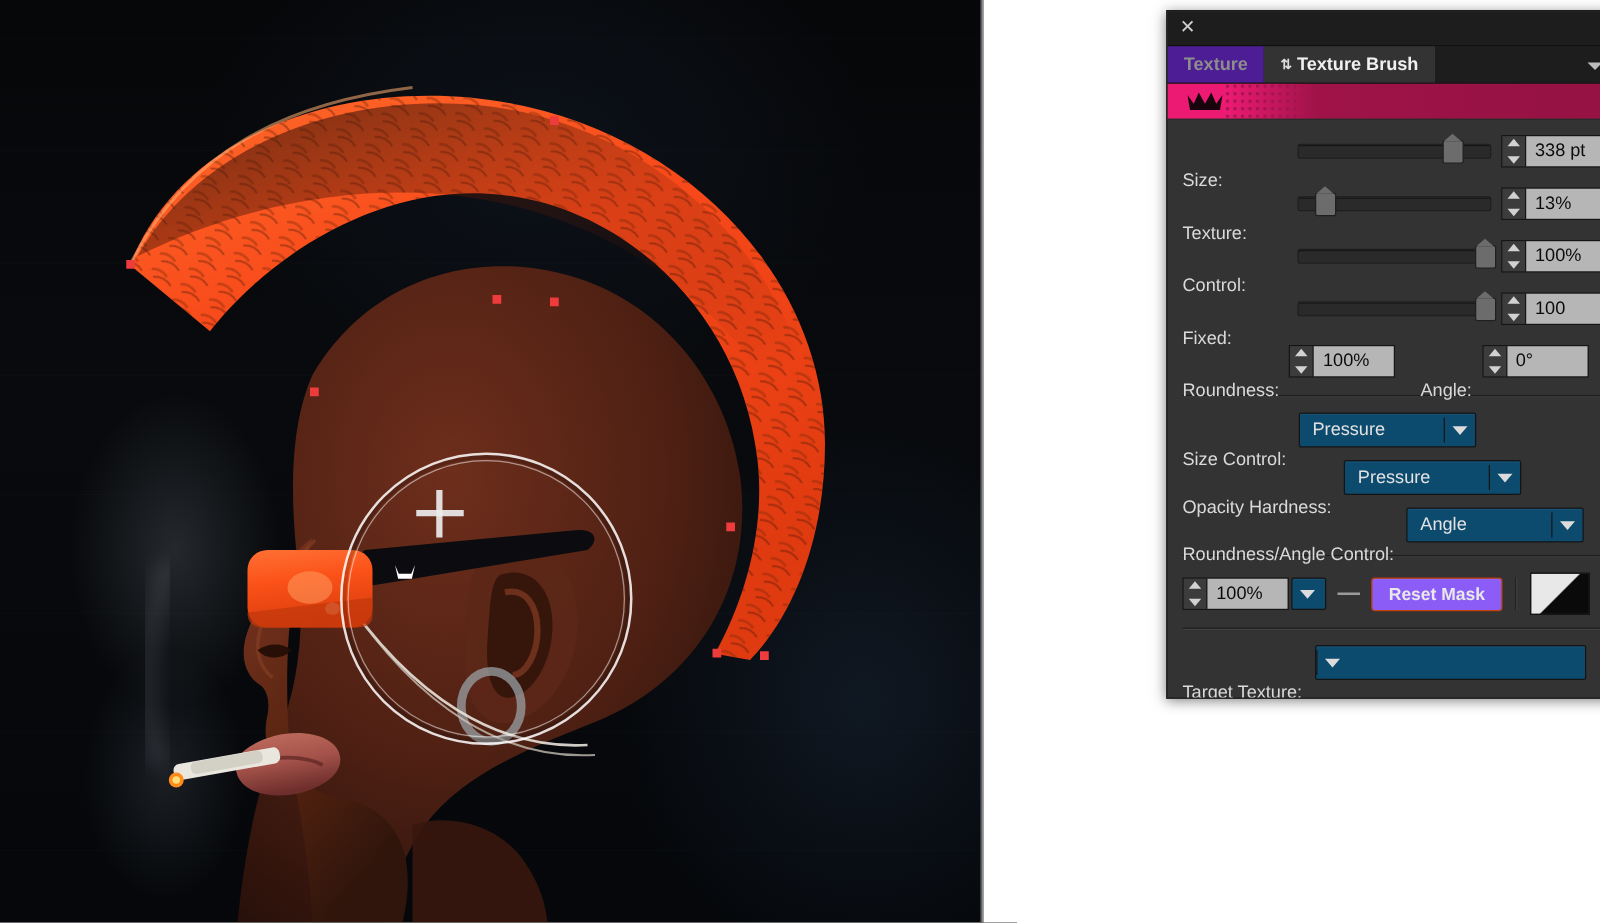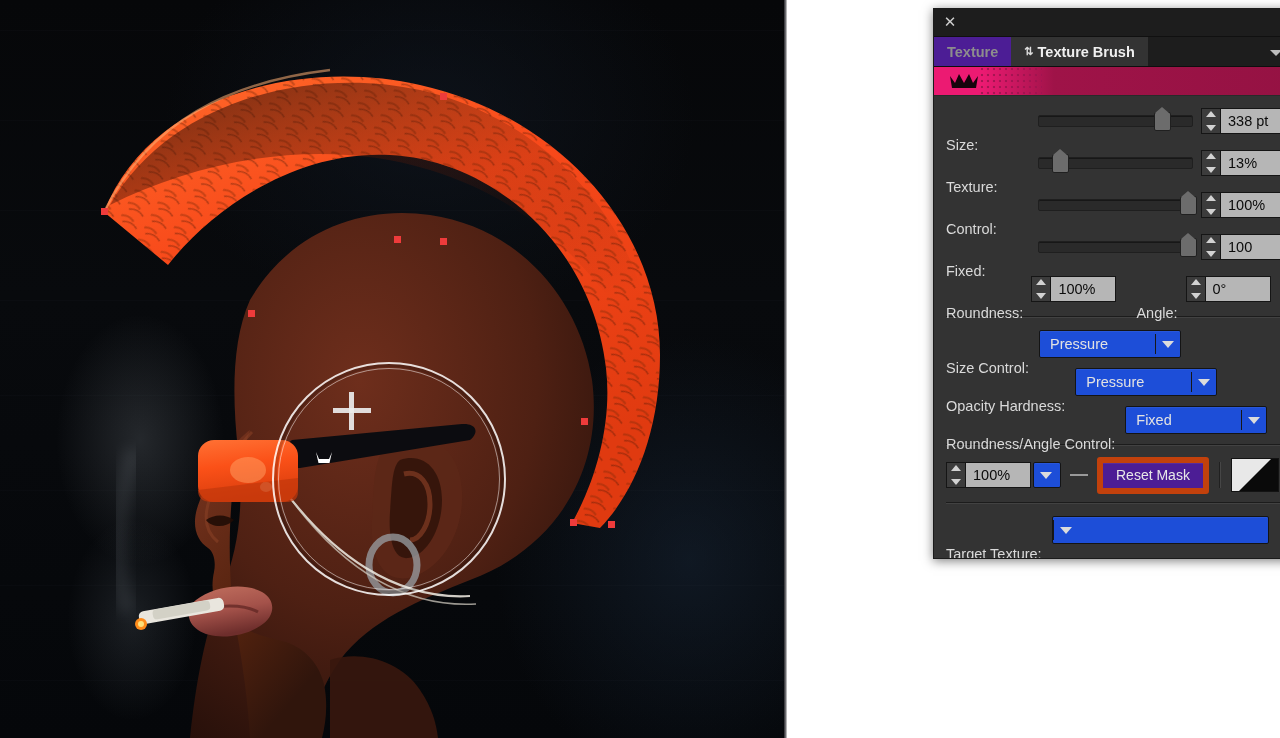--- a/index.html
+++ b/index.html
@@ -143,34 +143,34 @@
   .spin .steps i.up{border-bottom:6px solid #d2d2d2;}
   .spin .steps i.dn{border-top:6px solid #d2d2d2;}
   .spin .val{
     background:#b6b6b6;color:#0b0b0b;font-size:14.5px;
     display:flex;align-items:center;padding:0 7px;min-width:58px;
   }
 
   
   .dd{
     display:flex;align-items:stretch;height:26px;
-    background:#1d4ed8;border:1px solid #141414;border-radius:2px;
+    background:#0c4a6e;border:1px solid #141414;border-radius:2px;
     box-shadow:inset 0 1px 0 rgba(255,255,255,.05);
   }
   .dd .txt{flex:1;display:flex;align-items:center;padding:0 10px;font-size:14.5px;color:#e2e2e2;}
   .dd .sep{width:1px;background:#171717;margin:3px 0;}
   .dd .arrow{width:24px;display:flex;align-items:center;justify-content:center;}
   .dd .arrow i{width:0;height:0;border-left:6px solid transparent;border-right:6px solid transparent;border-top:7px solid #dcdcdc;}
 
   .divider{height:1px;background:#1c1c1c;border-bottom:1px solid #424242;margin:6px 12px 12px 12px;}
 
   .btn{
     height:25px;display:flex;align-items:center;justify-content:center;
-    padding:0 13px;background:#4c1d95;border:6px solid #c2410c;border-radius:3px;
-    font-size:14px;font-weight:normal;color:#e8e8e8;
+    padding:0 13px;background:#8b5cf6;border:1px solid #c2410c;border-radius:3px;
+    font-size:14px;font-weight:bold;color:#e8e8e8;
     box-shadow:inset 0 1px 0 rgba(255,255,255,.07);
   }
   .dash{width:18px;height:2px;background:#9a9a9a;margin:0 9px;}
   .vsep{width:1px;height:26px;background:#202020;border-right:1px solid #464646;margin:0 10px;}
   .mask-swatch{
     width:46px;height:32px;border:1px solid #131313;
     background:linear-gradient(135deg,#e8e8e8 0%,#e8e8e8 49%,#0a0a0a 51%,#0a0a0a 100%);
   }
 </style>
 </head>
@@ -470,21 +470,21 @@
           <span class="sep"></span>
           <span class="arrow">
               <i></i>
             </span>
         </div>
       </div>
 
       <div class="row" style="height:28px;margin-bottom:10px">
         <span class="lbl">Roundness/Angle Control:</span>
         <div class="dd" style="margin-left:10px;width:140px">
-          <span class="txt">Fixed</span>
+          <span class="txt">Angle</span>
           <span class="sep"></span>
           <span class="arrow">
               <i></i>
             </span>
         </div>
       </div>
 
       <div class="divider" style="margin-top:10px"></div>
 
       <div class="row" style="height:34px;margin-bottom:10px">

